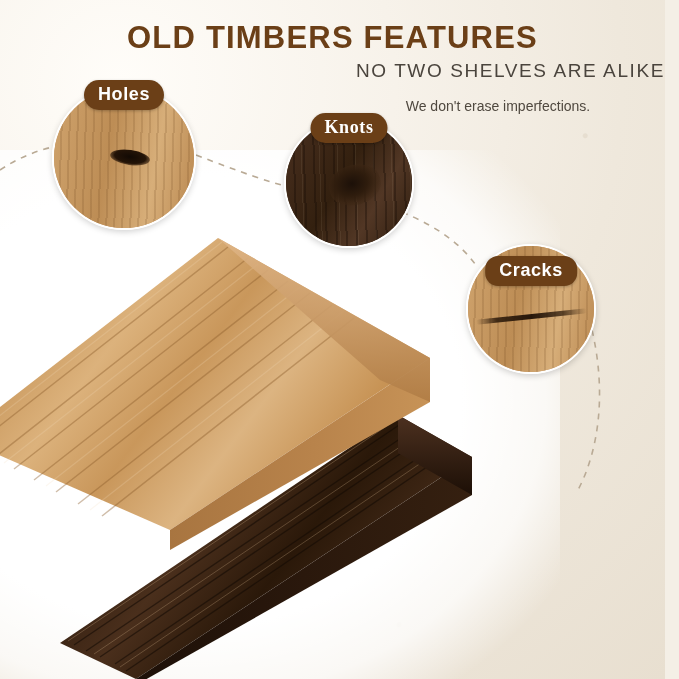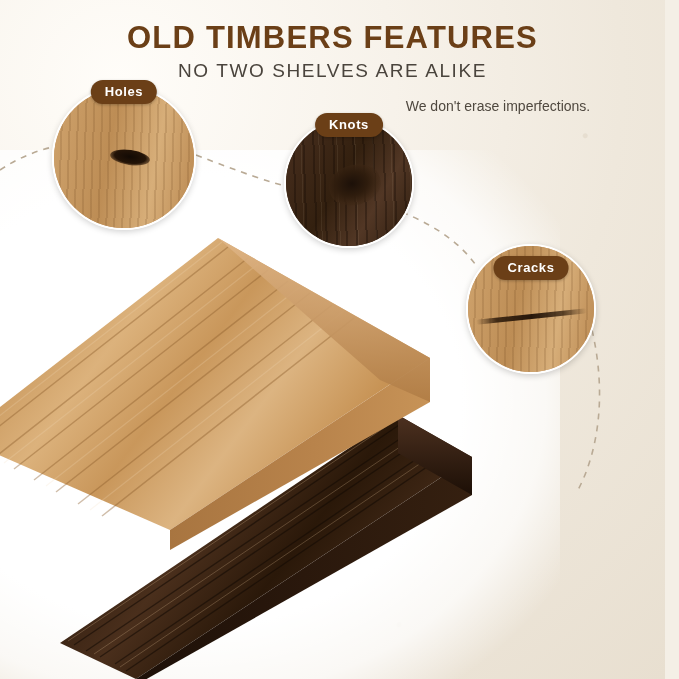--- a/index.html
+++ b/index.html
@@ -30,42 +30,42 @@
     pointer-events:none;
   }
 
   
   .title{
     position:absolute;left:0;right:0;top:20px;text-align:center;
     font-size:31px;letter-spacing:1.2px;font-weight:bold;
     color:#6b3f17;
   }
   .subtitle{
-    position:absolute;left:0;right:0;top:60px;text-align:center;
+    position:absolute;left:0;right:0;top:60px;text-align:right;
     font-size:19px;letter-spacing:1.6px;color:#4a443d;
   }
   .tagline{
     position:absolute;right:22px;top:96px;width:290px;text-align:center;
     font-size:14px;line-height:1.45;color:#4f483f;
   }
 
   
   .arc{position:absolute;left:0;top:0;width:679px;height:679px;pointer-events:none;}
 
   
   .feature{position:absolute;}
   .circle{
     border-radius:50%;overflow:hidden;position:relative;
     box-shadow:0 2px 6px rgba(0,0,0,.18);
     border:2px solid #ffffff;
   }
   .badge{
     position:absolute;left:50%;transform:translateX(-50%);
     background:#6b3f17;color:#fff;border-radius:16px;
-    padding:4px 14px 5px;font-size:13px;font-weight:bold;letter-spacing:.6px;
+    padding:4px 14px 5px;font-size:18px;font-weight:bold;letter-spacing:.6px;
     white-space:nowrap;box-shadow:0 1px 3px rgba(0,0,0,.25);
   }
   .wood-dark{
     position:absolute;inset:0;
     background:
       repeating-linear-gradient(88deg, rgba(20,10,4,.35) 0 2px, rgba(255,255,255,0) 2px 10px),
       repeating-linear-gradient(88deg, rgba(255,235,200,.07) 0 1px, rgba(255,255,255,0) 1px 18px),
       linear-gradient(120deg,#4a3020 0%, #33200f 45%, #523725 70%, #2d1c0d 100%);
     background-color:#3a2514;
   }
@@ -221,21 +221,21 @@
       <div class="hole-blob"></div>
     </div>
     <div class="badge nosel" style="top:-6px;">Holes</div>
   </div>
 
   <div class="feature" style="left:284px;top:118px;">
     <div class="circle" style="width:126px;height:126px;">
       <div class="wood-dark"></div>
       <div class="knot-blob"></div>
     </div>
-    <div class="badge nosel" style="top:-5px;">Knots</div>
+    <div class="badge nosel" style="top:-5px;font-family:Liberation Serif, serif;">Knots</div>
   </div>
 
   <div class="feature" style="left:466px;top:244px;">
     <div class="circle" style="width:126px;height:126px;">
       <div class="wood-mid"></div>
       <div class="crack-line"></div>
     </div>
     <div class="badge nosel" style="top:12px;border-radius:13px;">Cracks</div>
   </div>
 

